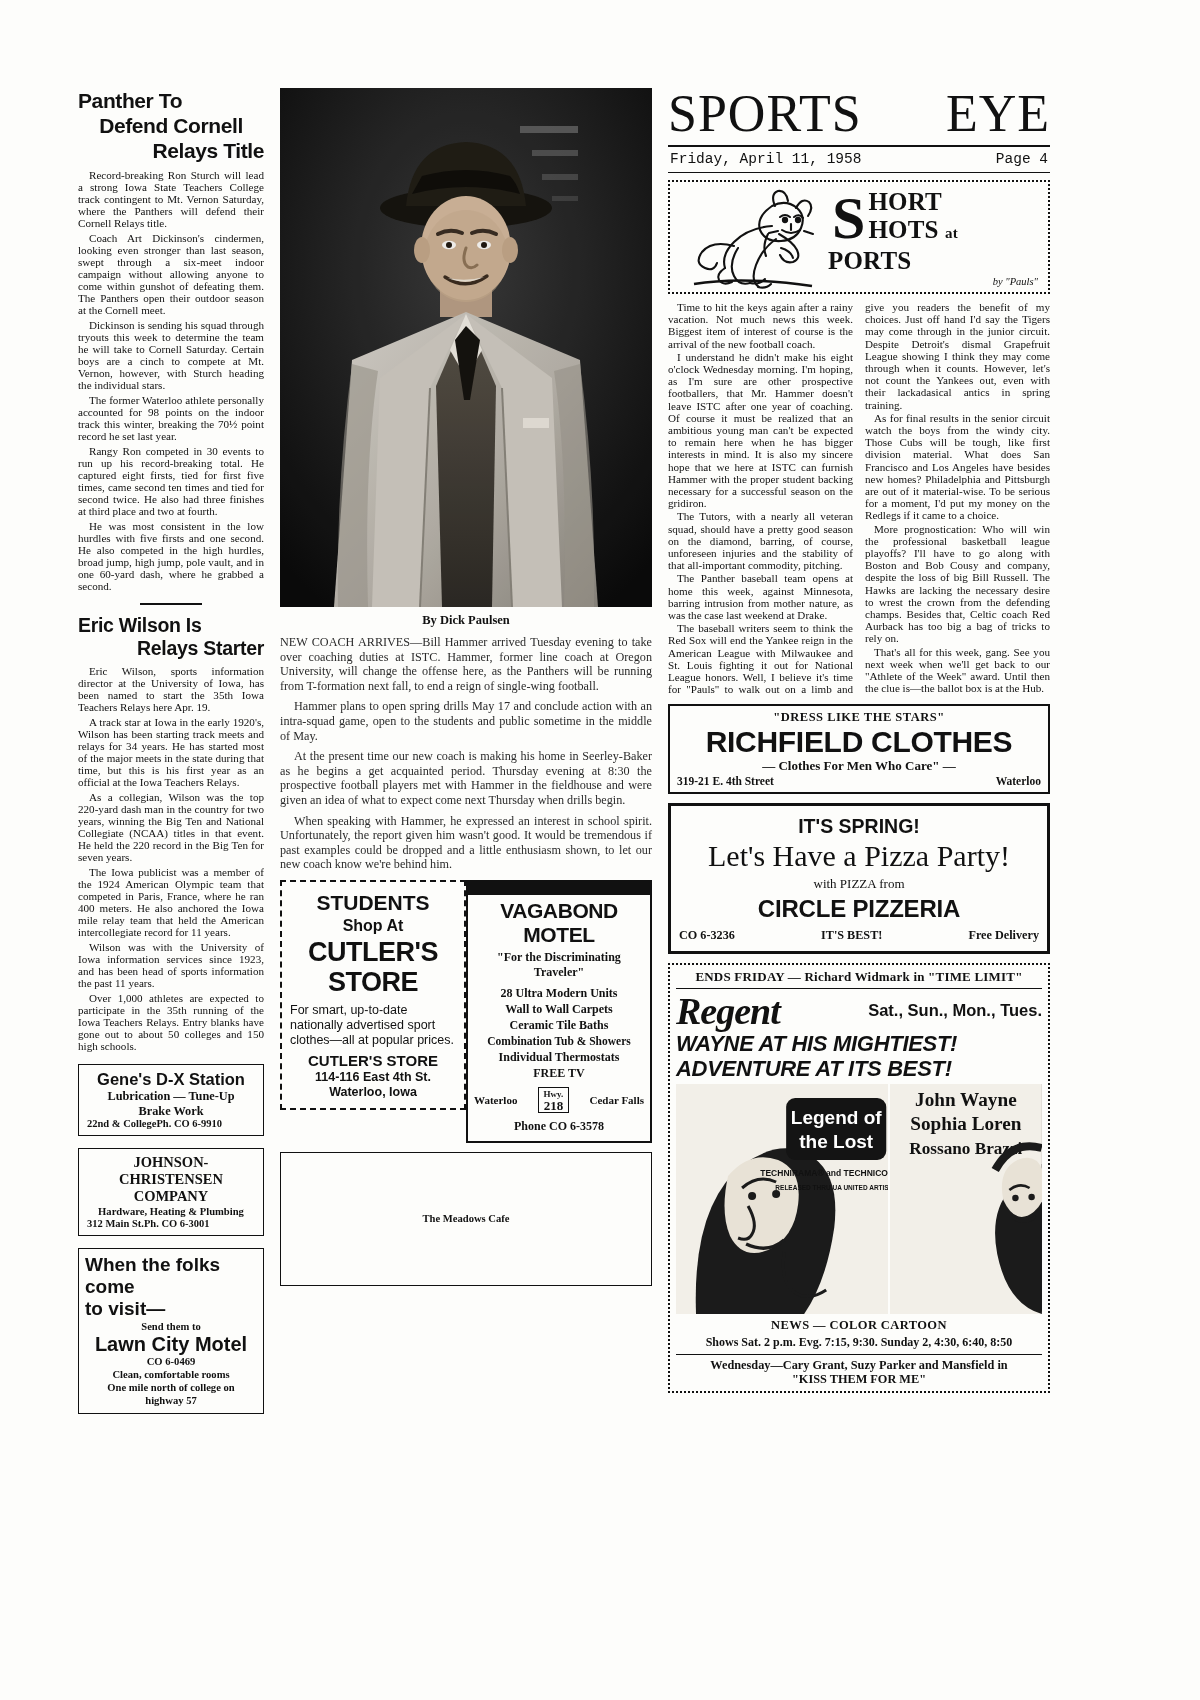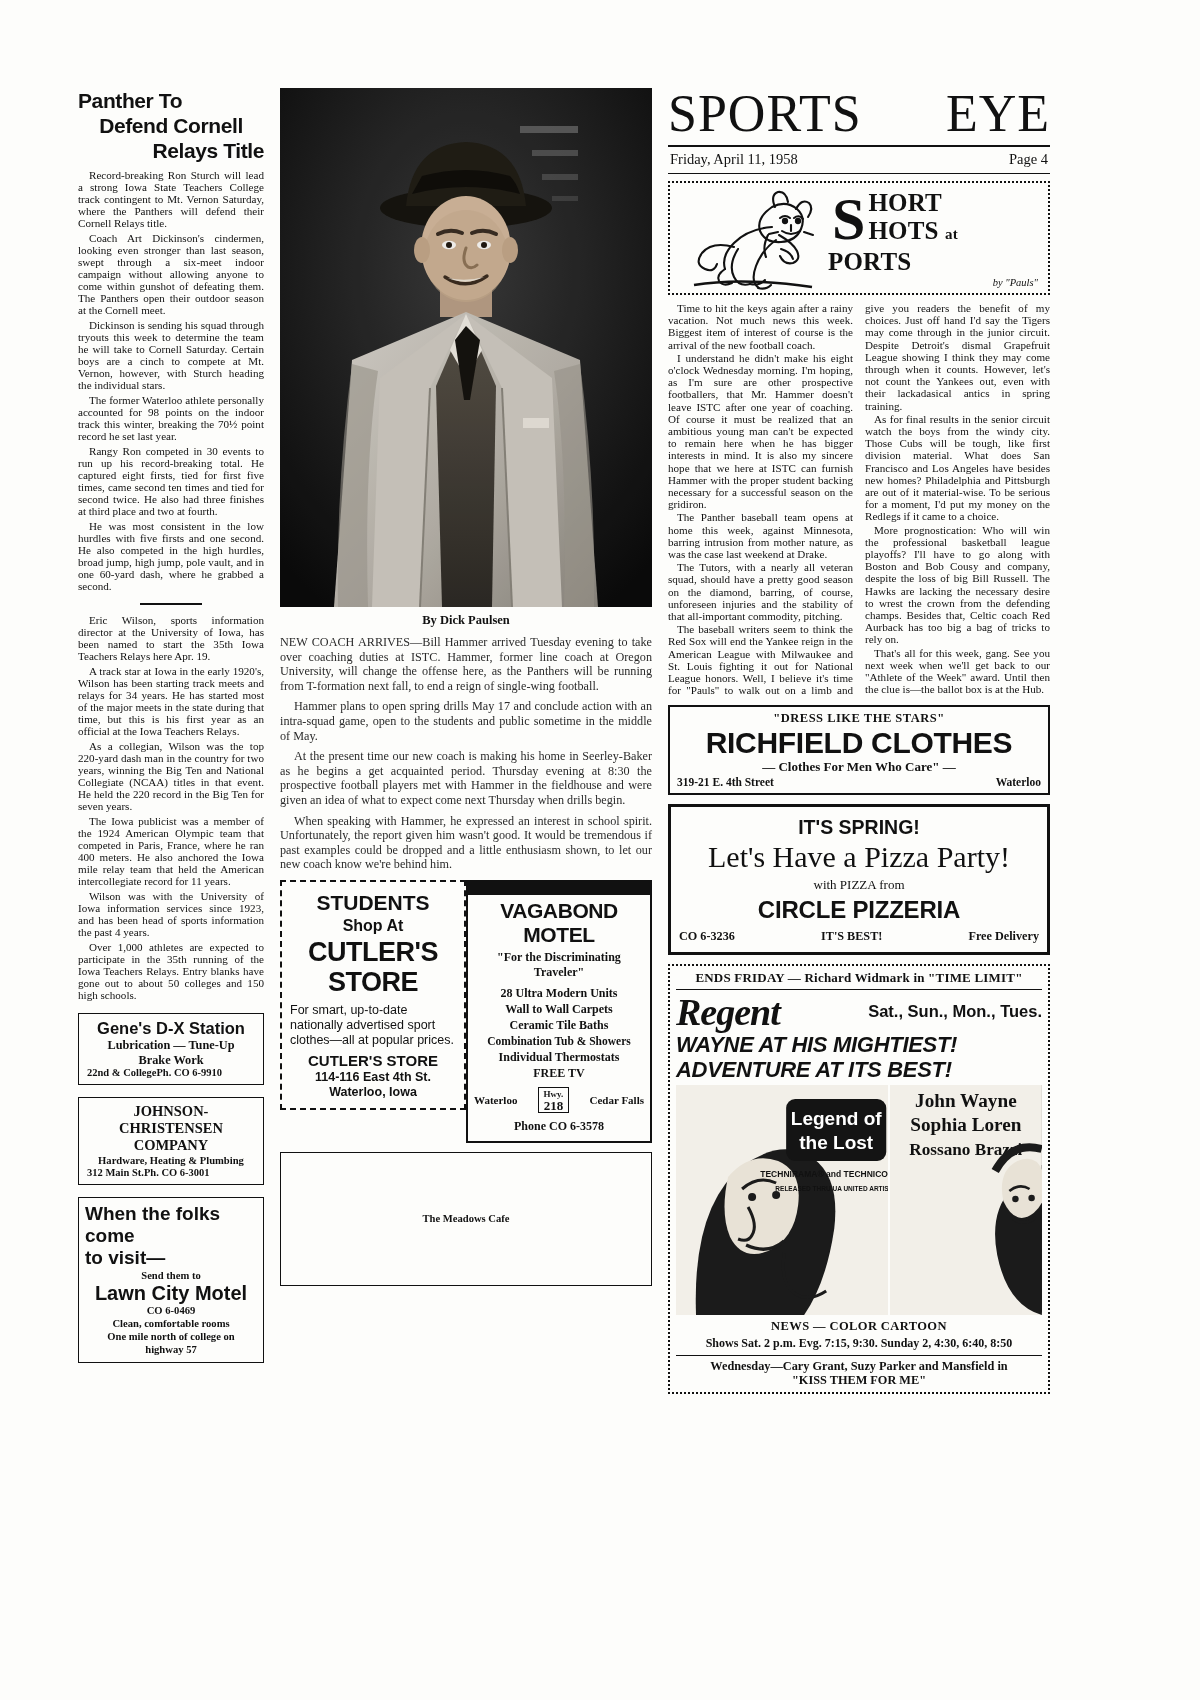--- a/index.html
+++ b/index.html
@@ -63,21 +63,21 @@
   .blackbox .topbar{height:13px;background:#111;}
   .meadows{border:1.6px solid #111;margin-top:9px;height:132px;display:flex;align-items:center;justify-content:center;font-size:10.6px;font-weight:bold;}
 
   
   .col-right{width:382px;flex:0 0 382px;margin-left:16px;}
   .masthead{
     font-family:"Liberation Serif",serif;font-size:52px;line-height:52px;
     letter-spacing:1px;display:flex;justify-content:space-between;
     border-bottom:2.4px solid #111;padding-bottom:5px;
   }
-  .dateline{display:flex;justify-content:space-between;font-family:Liberation Serif, serif;
+  .dateline{display:flex;justify-content:space-between;font-family:Liberation Mono, monospace;
     font-size:14.5px;padding:4px 2px 5px 2px;border-bottom:1.6px solid #111;}
   .shots{border:2px dotted #111;margin-top:7px;padding:4px 6px 2px 6px;display:flex;align-items:center;}
   .shots .cat{width:152px;height:104px;flex:0 0 152px;}
   .shots .cat svg{width:100%;height:100%;display:block;}
   .shots .words{flex:1;position:relative;}
   .shots .bigS{font-family:"Liberation Serif",serif;font-weight:bold;font-size:60px;line-height:56px;float:left;margin:2px 3px 0 4px;}
   .shots .w{font-family:"Liberation Serif",serif;font-weight:bold;font-size:25px;line-height:27.5px;letter-spacing:0.2px;}
   .shots .w .at{font-size:15px;font-weight:bold;}
   .shots .by{clear:both;text-align:right;font-size:10.5px;font-style:italic;padding:1px 4px 1px 0;}
 
@@ -128,27 +128,31 @@
         <p>Record-breaking Ron Sturch will lead a strong Iowa State Teachers College track contingent to Mt. Vernon Saturday, where the Panthers will defend their Cornell Relays title.</p>
         <p>Coach Art Dickinson's cindermen, looking even stronger than last season, swept through a six-meet indoor campaign without allowing anyone to come within gunshot of defeating them. The Panthers open their outdoor season at the Cornell meet.</p>
         <p>Dickinson is sending his squad through tryouts this week to determine the team he will take to Cornell Saturday. Certain boys are a cinch to compete at Mt. Vernon, however, with Sturch heading the individual stars.</p>
         <p>The former Waterloo athlete personally accounted for 98 points on the indoor track this winter, breaking the 70½ point record he set last year.</p>
         <p>Rangy Ron competed in 30 events to run up his record-breaking total. He captured eight firsts, tied for first five times, came second ten times and tied for second twice. He also had three finishes at third place and two at fourth.</p>
         <p>He was most consistent in the low hurdles with five firsts and one second. He also competed in the high hurdles, broad jump, high jump, pole vault, and in one 60-yard dash, where he grabbed a second.</p>
       </div>
 
       <div class="rule-short"></div>
 
+      <div class="hl-left2">
+        <span class="l1" style="display:block;text-align:left;">Eric Wilson Is</span>
+        <span class="l3" style="display:block;text-align:right;">Relays Starter</span>
+      </div>
 
       <div class="body-text">
         <p>Eric Wilson, sports information director at the University of Iowa, has been named to start the 35th Iowa Teachers Relays here Apr. 19.</p>
         <p>A track star at Iowa in the early 1920's, Wilson has been starting track meets and relays for 34 years. He has started most of the major meets in the state during that time, but this is his first year as an official at the Iowa Teachers Relays.</p>
         <p>As a collegian, Wilson was the top 220-yard dash man in the country for two years, winning the Big Ten and National Collegiate (NCAA) titles in that event. He held the 220 record in the Big Ten for seven years.</p>
         <p>The Iowa publicist was a member of the 1924 American Olympic team that competed in Paris, France, where he ran 400 meters. He also anchored the Iowa mile relay team that held the American intercollegiate record for 11 years.</p>
-        <p>Wilson was with the University of Iowa information services since 1923, and has been head of sports information the past 4 years.</p>
+        <p>Wilson was with the University of Iowa information services since 1923, and has been head of sports information the past 11 years.</p>
         <p>Over 1,000 athletes are expected to participate in the 35th running of the Iowa Teachers Relays. Entry blanks have gone out to about 50 colleges and 150 high schools.</p>
       </div>
 
       <div class="adbox">
         <div class="ad-t">Gene's D-X Station</div>
         <div class="ad-l">Lubrication — Tune-Up</div>
         <div class="ad-l">Brake Work</div>
         <div class="ad-row">
           <span>22nd &amp; College</span>
           <span>Ph. CO 6-9910</span>
@@ -374,22 +378,22 @@
             <span class="at">at</span>
           </div>
           <div class="w">PORTS</div>
           <div class="by">by "Pauls"</div>
         </div>
       </div>
 
       <div class="two-col">
         <p>Time to hit the keys again after a rainy vacation. Not much news this week. Biggest item of interest of course is the arrival of the new football coach.</p>
         <p>I understand he didn't make his eight o'clock Wednesday morning. I'm hoping, as I'm sure are other prospective footballers, that Mr. Hammer doesn't leave ISTC after one year of coaching. Of course it must be realized that an ambitious young man can't be expected to remain here when he has bigger interests in mind. It is also my sincere hope that we here at ISTC can furnish Hammer with the proper student backing necessary for a successful season on the gridiron.</p>
+        <p>The Tutors, with a nearly all veteran squad, should have a pretty good season on the diamond, barring, of course, unforeseen injuries and the stability of that all-important commodity, pitching.</p>
         <p>The Panther baseball team opens at home this week, against Minnesota, barring intrusion from mother nature, as was the case last weekend at Drake.</p>
-        <p>The Tutors, with a nearly all veteran squad, should have a pretty good season on the diamond, barring, of course, unforeseen injuries and the stability of that all-important commodity, pitching.</p>
         <p>The baseball writers seem to think the Red Sox will end the Yankee reign in the American League with Milwaukee and St. Louis fighting it out for National League honors. Well, I believe it's time for "Pauls" to walk out on a limb and give you readers the benefit of my choices. Just off hand I'd say the Tigers may come through in the junior circuit. Despite Detroit's dismal Grapefruit League showing I think they may come through when it counts. However, let's not count the Yankees out, even with their lackadasical antics in spring training.</p>
         <p>As for final results in the senior circuit watch the boys from the windy city. Those Cubs will be tough, like first division material. What does San Francisco and Los Angeles have besides new homes? Philadelphia and Pittsburgh are out of it material-wise. To be serious for a moment, I'd put my money on the Redlegs if it came to a choice.</p>
         <p>More prognostication: Who will win the professional basketball league playoffs? I'll have to go along with Boston and Bob Cousy and company, despite the loss of big Bill Russell. The Hawks are lacking the necessary desire to wrest the crown from the defending champs. Besides that, Celtic coach Red Aurback has too big a bag of tricks to rely on.</p>
         <p>That's all for this week, gang. See you next week when we'll get back to our "Athlete of the Week" award. Until then the clue is—the ballot box is at the Hub.</p>
       </div>
 
       <div class="rich">
         <div class="q">"DRESS LIKE THE STARS"</div>
         <div class="nm">RICHFIELD CLOTHES</div>
         <div class="sub">— Clothes For Men Who Care" —</div>

